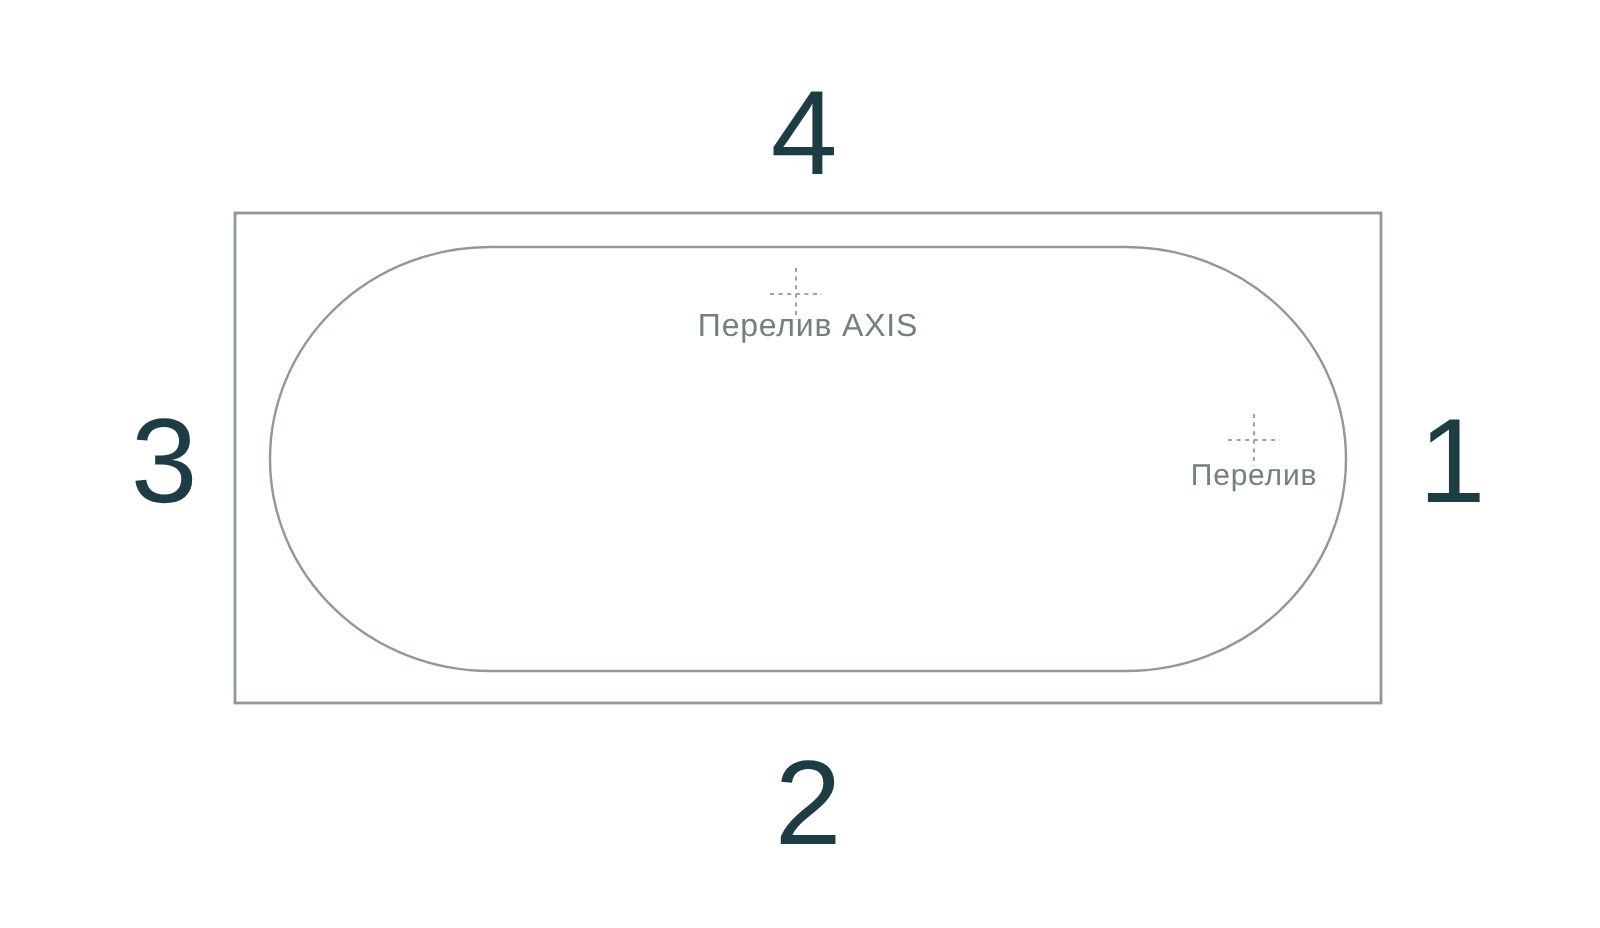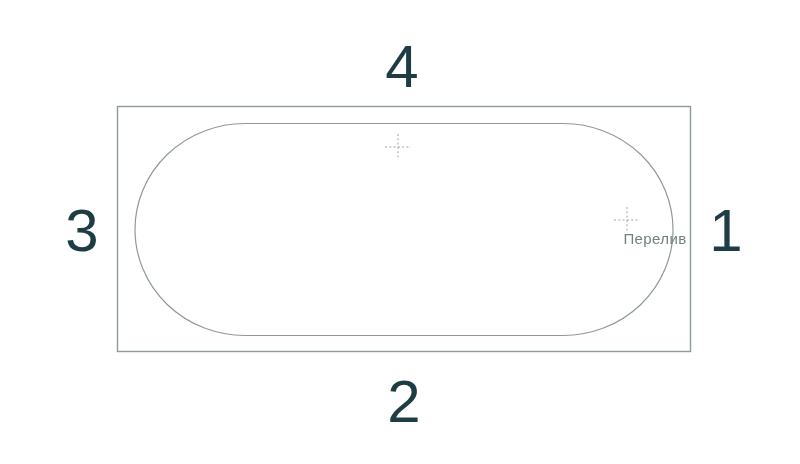--- a/index.html
+++ b/index.html
@@ -36,21 +36,21 @@
   .num-right  { left: 726px; top: 231px; }
   .marker-label {
     position: absolute;
     transform: translate(-50%, -50%);
     color: #74807f;
     letter-spacing: 0.4px;
     white-space: nowrap;
     user-select: none;
   }
   .marker-axis     { left: 404px; top: 164px; font-size: 16px; }
-  .marker-overflow { left: 627px; top: 238px; font-size: 15px; margin-left: 28px; }
+  .marker-overflow { left: 627px; top: 238px; font-size: 15px; }
 </style>
 </head>
 <body>
 
 <div class="canvas">
 
   <svg class="drawing-svg" width="800" height="464" viewBox="0 0 800 464">
 
     <rect x="117.5" y="106.5" width="573" height="245" fill="none" stroke="#8e9a98" stroke-width="1.4"></rect>
 
@@ -68,16 +68,17 @@
   </svg>
 
   <div class="side-num num-top">4</div>
 
   <div class="side-num num-bottom">2</div>
 
   <div class="side-num num-left">3</div>
 
   <div class="side-num num-right">1</div>
 
+  <div class="marker-label marker-axis">Перелив AXIS</div>
 
   <div class="marker-label marker-overflow">Перелив</div>
 
 </div>
 
 </body></html>

